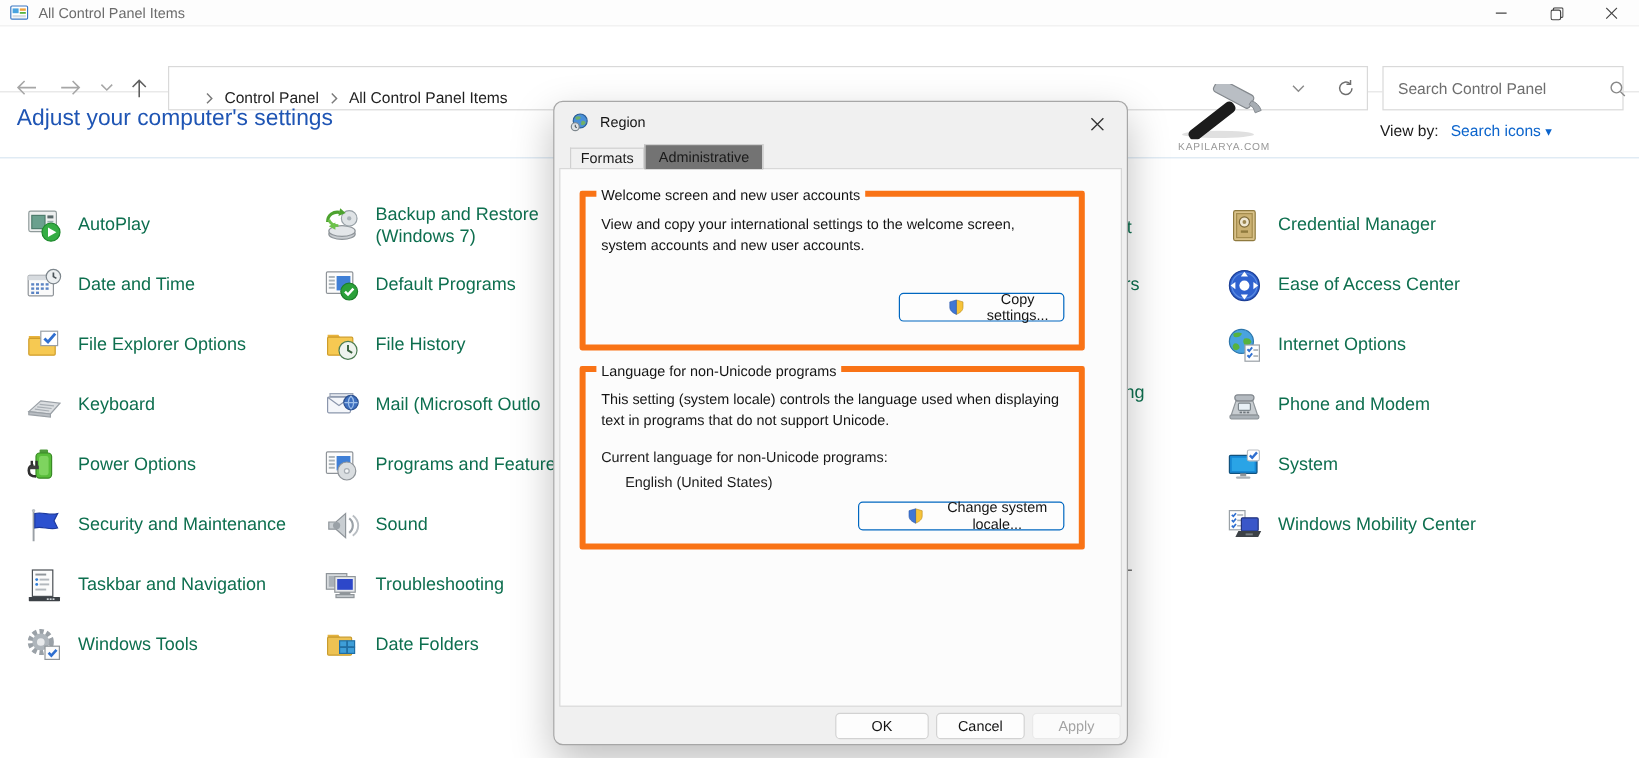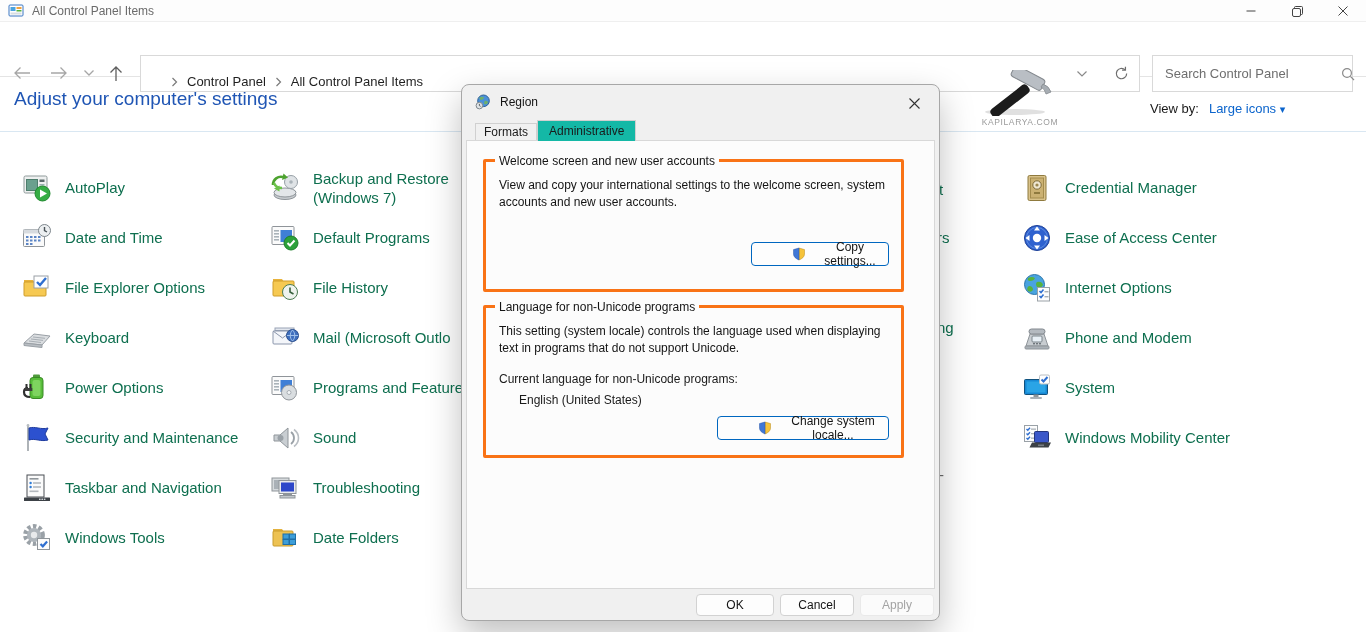--- a/index.html
+++ b/index.html
@@ -50,23 +50,23 @@
   .frag0 { left:939px; top:181px; } .frag1 { left:937px; top:229px; }
   .frag2 { left:937px; top:319px; } .frag3 { left:939px; top:466px; color:#6a6a6a; }
 
   
   .dialog { position:absolute; left:461px; top:84px; width:479px; height:537px; background:#f0f0f0; border:1px solid #a7a7a7; border-radius:8px; box-shadow:0 14px 34px rgba(0,0,0,.25); z-index:10; font-size:12px; }
   .dlg-titlebar { height:34px; display:flex; align-items:center; gap:9px; padding:0 13px; }
   .dlg-title { font-size:12px; color:#141414; }
   .dlg-close { position:absolute; right:12px; top:8px; width:26px; height:20px; display:flex; align-items:center; justify-content:center; background:transparent; border:none; }
   .tabs { position:absolute; left:13px; top:35px; display:flex; align-items:flex-end; z-index:5; }
   .tab { height:17px; padding:0 8px; font-size:12px; background:#f0f0f0; border:1px solid #d0d0d0; border-bottom:none; display:flex; align-items:center; color:#1a1a1a; }
-  .tab.active { height:21px; background:#14b8a6; padding:0 11px; margin-bottom:-1px; position:relative; }
+  .tab.active { height:21px; background:#737373; padding:0 11px; margin-bottom:-1px; position:relative; }
   .tabpage { position:absolute; left:4px; top:55px; width:469px; height:449px; background:#fcfcfc; border:1px solid #d8d8d8; }
-  .group { position:absolute; left:16px; width:421px; border:3px solid #f97316; border-radius:2px; }
+  .group { position:absolute; left:16px; width:421px; border:5px solid #f97316; border-radius:2px; }
   .g1 { top:18px; height:133px; }
   .g2 { top:164px; height:153px; }
   .legend { position:absolute; top:-8px; left:9px; background:#fcfcfc; padding:0 4px; font-size:12px; color:#141414; }
   .group .body { margin:15px 14px 0 13px; line-height:1.45; font-size:12px; color:#141414; }
   .cur-lbl { margin:14px 13px 4px; font-size:12px; }
   .cur-val { margin:7px 13px 0 33px; font-size:12px; }
   .accent-btn { position:absolute; right:12px; display:flex; align-items:center; justify-content:center; gap:6px; background:#fdfdfd; border:1px solid #0067c0; border-radius:4px; font-size:12px; height:24px; color:#141414; font-family:inherit;padding-left:40px; }
   .g1 .accent-btn { top:80px; width:138px; }
   .g2 .accent-btn { top:108px; width:172px; }
   .dlg-footer { position:absolute; right:5px; bottom:4px; display:flex; gap:6px;justify-content:space-between; }
@@ -167,21 +167,21 @@
           <circle cx="6" cy="6" r="4.4" fill="none" stroke="#8a8a8a" stroke-width="1.2"></circle>
           <path d="M9.4 9.4 L13 13" stroke="#8a8a8a" stroke-width="1.2"></path>
         </svg>
       </span>
   </div>
 </div>
 
 <div class="page-title">Adjust your computer's settings</div>
 <div class="viewby">
   <span class="lbl">View by:</span>
-  <span class="val"><span>Large icons</span> <span class="caret">▾</span></span>
+  <span class="val"><span>Search icons</span> <span class="caret">▾</span></span>
 </div>
 <div class="header-divider"></div>
 
 <div class="watermark">
   <svg width="100" height="46" viewBox="0 0 100 46">
     <ellipse cx="50" cy="42" rx="30" ry="3" fill="#000" opacity="0.12"></ellipse>
     <rect x="22" y="26" width="46" height="10" rx="4" transform="rotate(-38 45 31)" fill="#1c1c1c"></rect>
     <rect x="46" y="2" width="34" height="12" rx="3" transform="rotate(28 63 8)" fill="#b9bec4" stroke="#83888d"></rect>
     <path d="M78 14 q6 2 8 8 l-5 2 q-1 -5 -5 -7 z" fill="#a7adb3" stroke="#83888d" stroke-width="0.8"></path>
   </svg>

